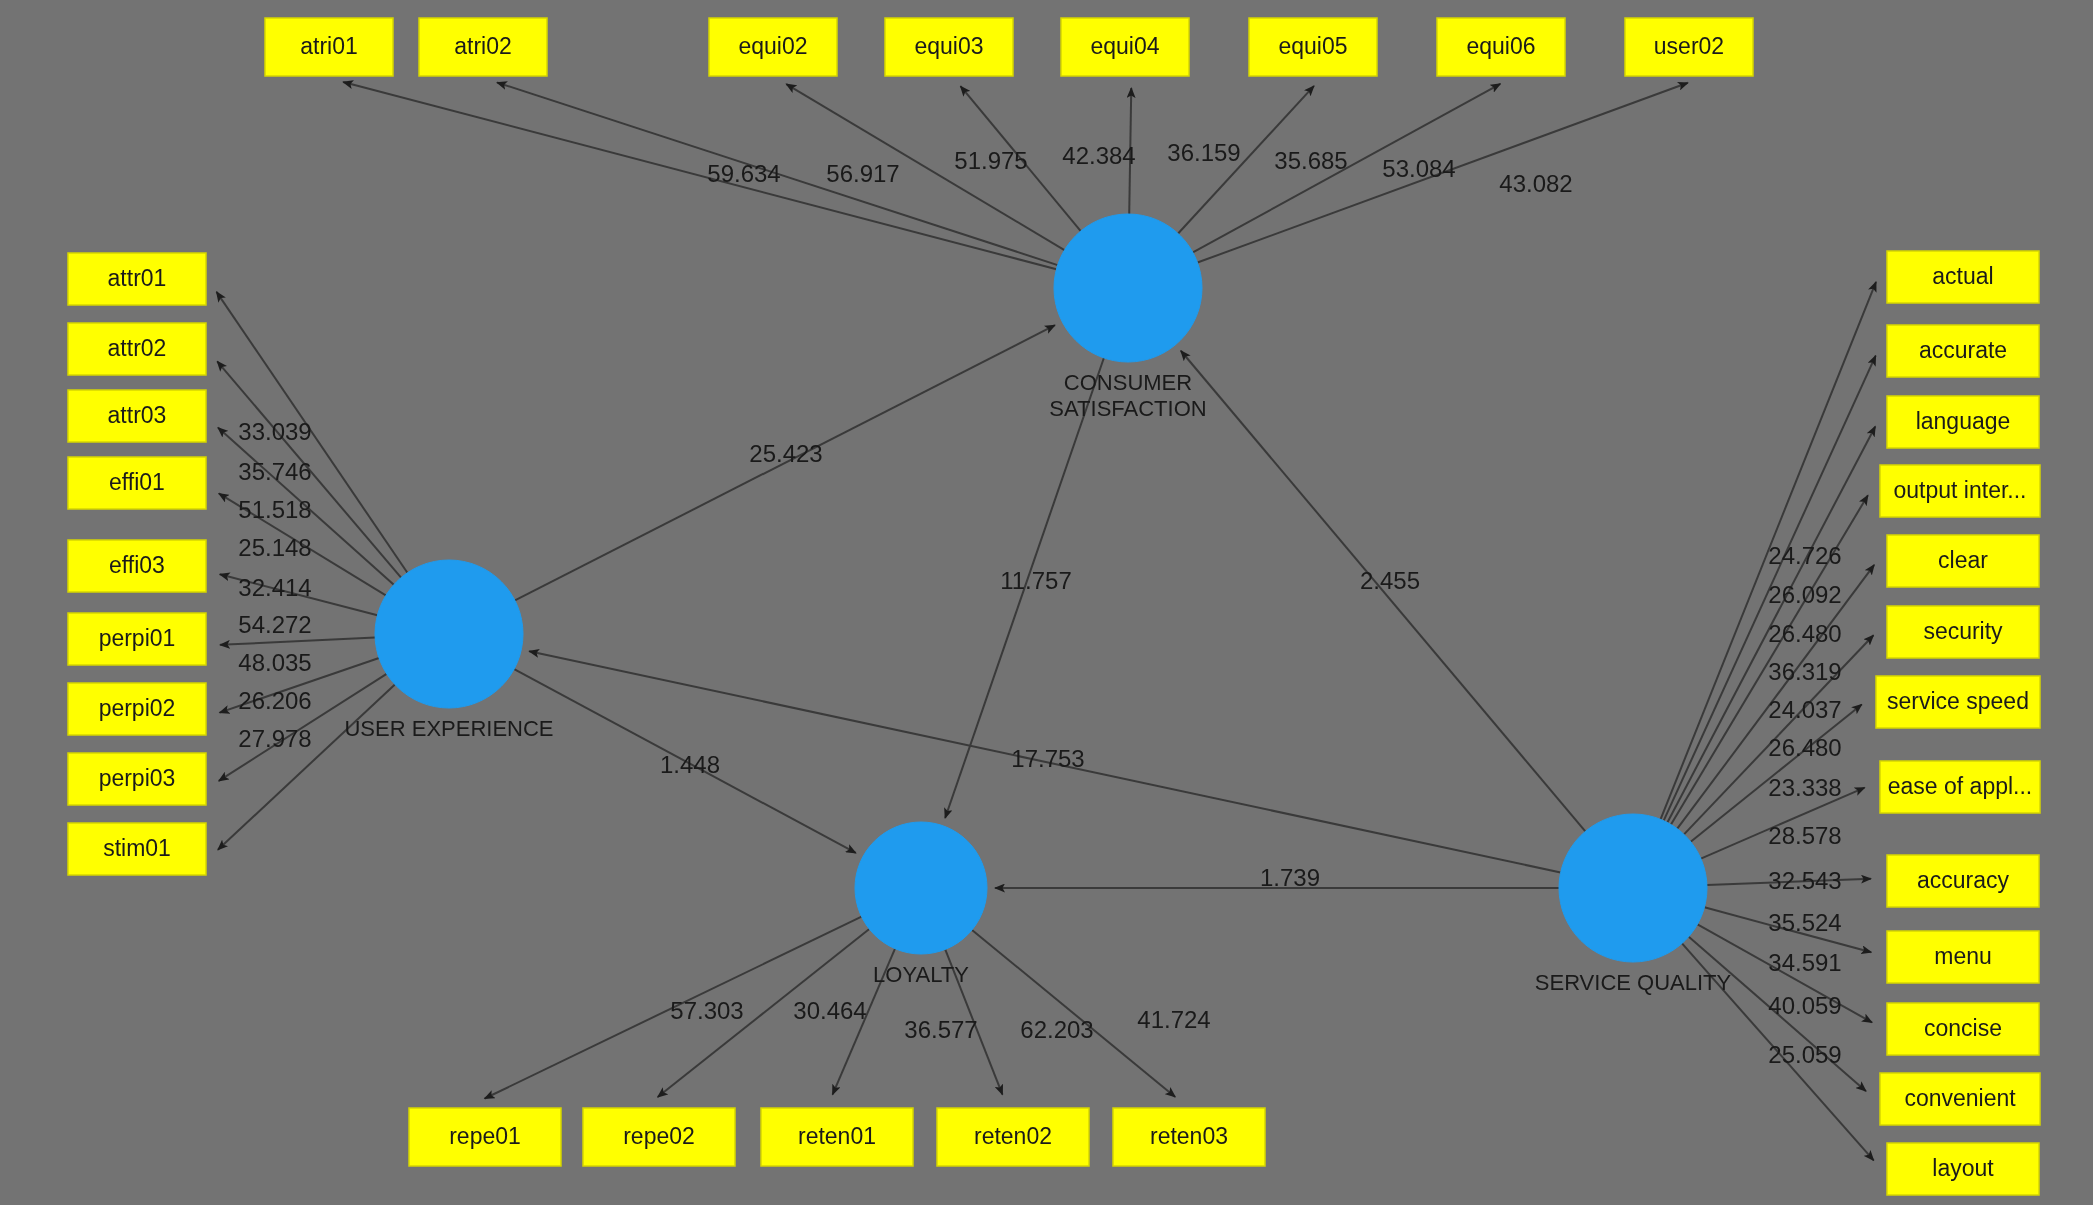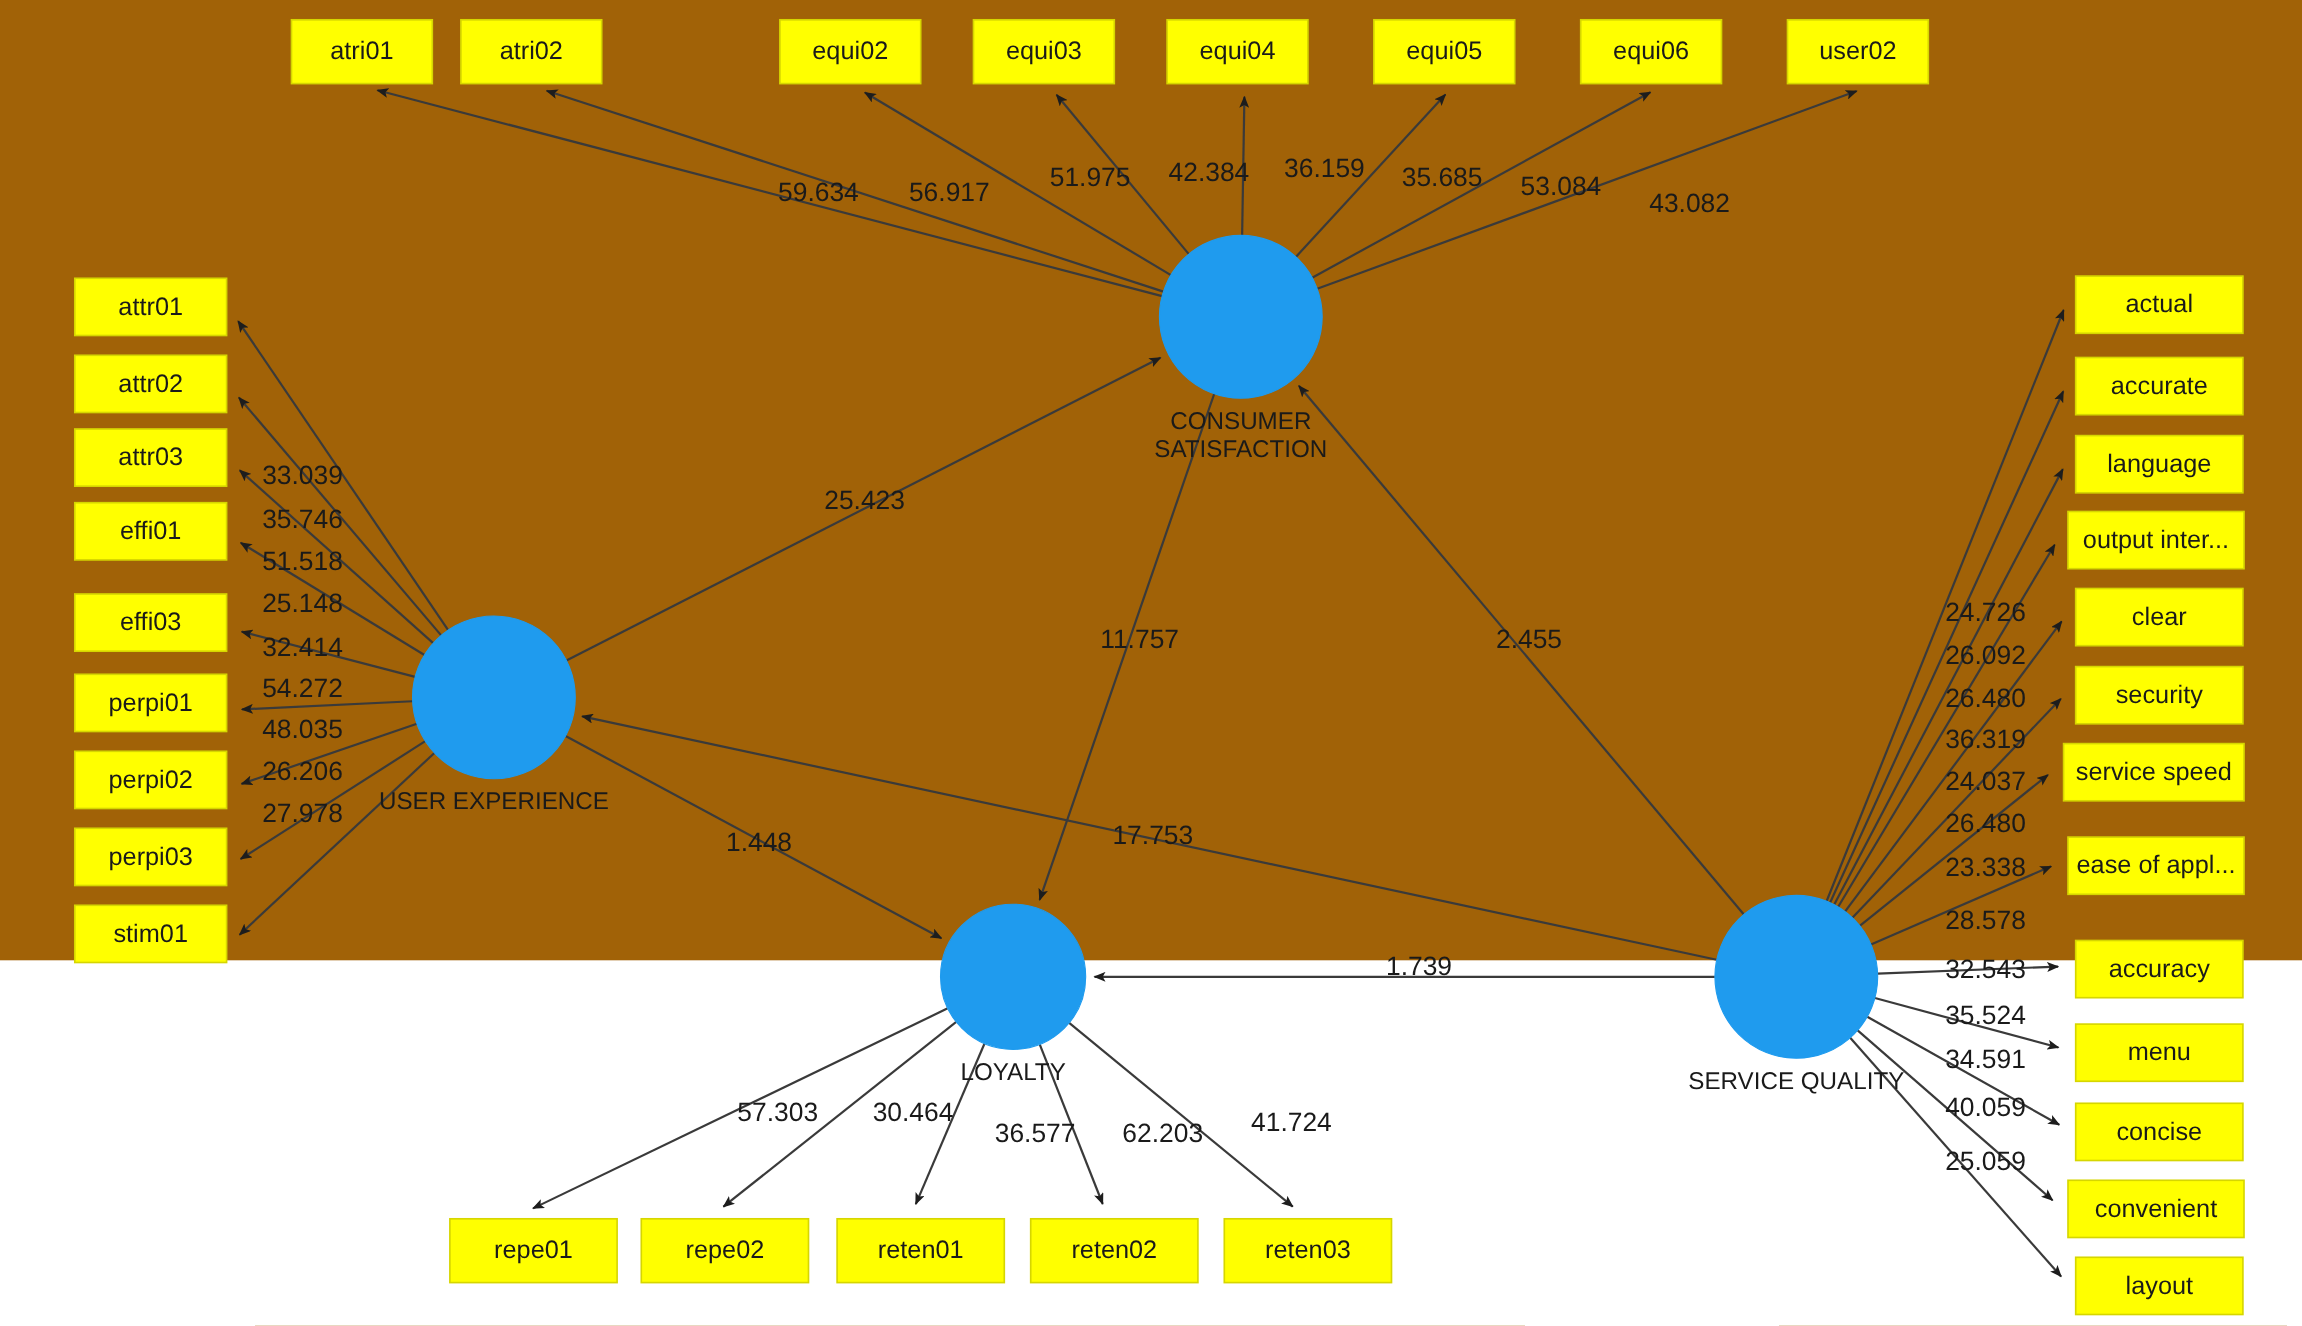--- a/index.html
+++ b/index.html
@@ -9,22 +9,22 @@
   }
   body {
     width: 2093px;
     height: 1205px;
     font-family: "Liberation Sans", sans-serif;
     overflow: hidden;
   }
   #diagram-root {
     position: relative;
     width: 2093px;
-    height: 873px;
-    background: #a16207;
+    height: 1205px;
+    background: #737373;
   }
   svg#sem-canvas {
     position: absolute;
     top: 0; left: 0;
     width: 2093px;
     height: 1205px;
   }
   .indicator-box {
     fill: #ffff00;
     stroke: #d6d600;

